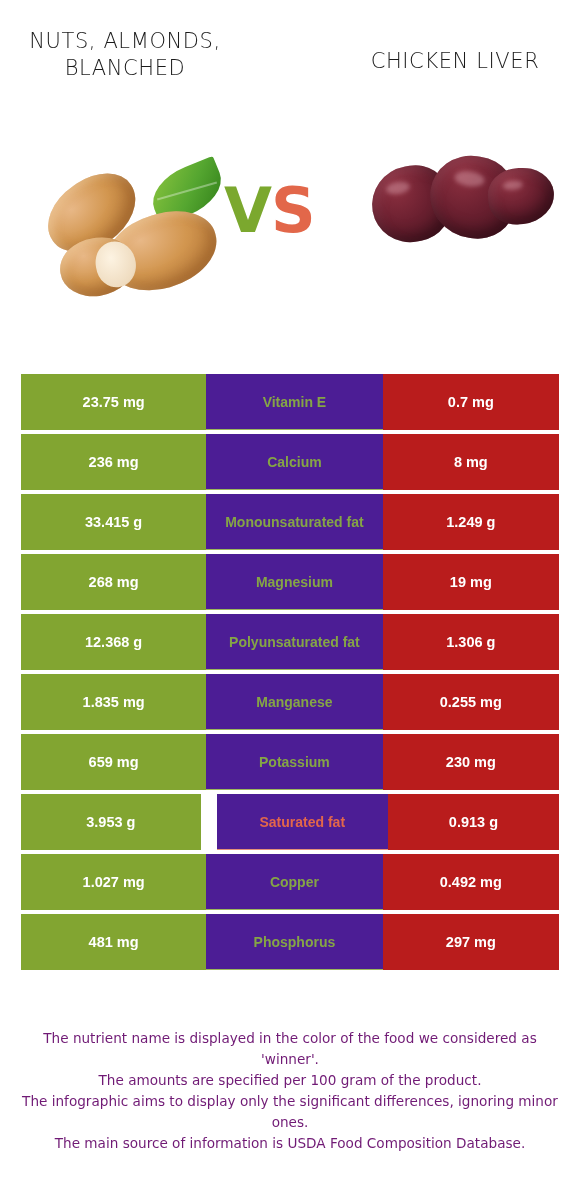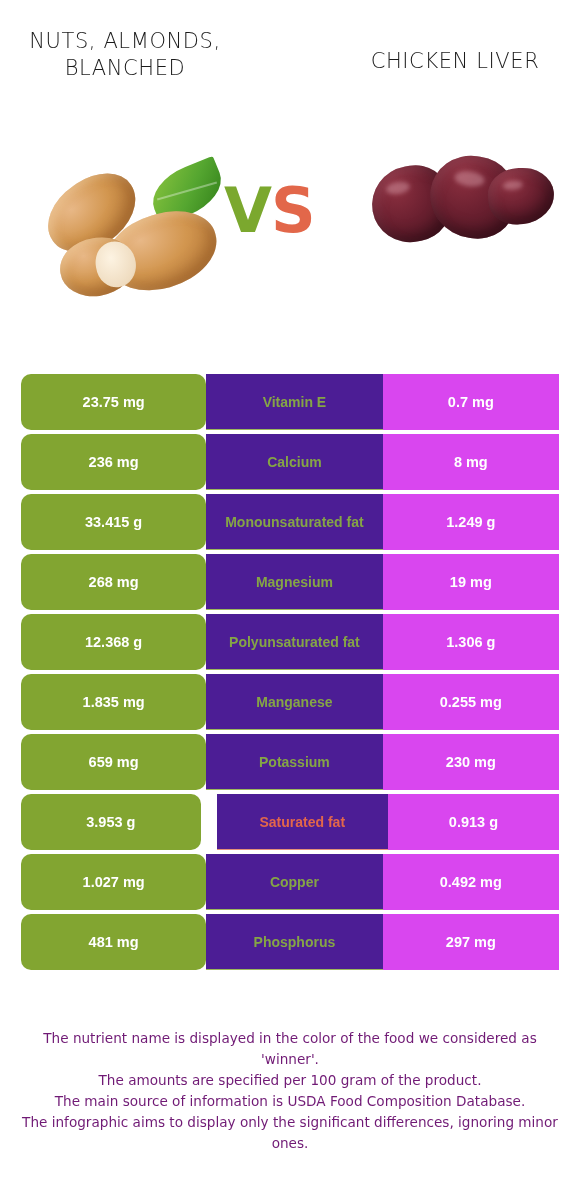--- a/index.html
+++ b/index.html
@@ -129,33 +129,32 @@
     align-items: center;
     justify-content: center;
     font-size: 14.5px;
     font-weight: 600;
     box-sizing: border-box;
   }
   .cell-left {
     width: 189px;
     background: #82A531;
     color: #ffffff;
-    border-radius: 10px;
   }
   .cell-mid {
     width: 180px;
     background: #4c1d95;
     font-weight: 700;
     font-size: 14px;
     border-bottom: 1px solid #9cb85c;
   }
   .cell-mid.win-right { border-bottom-color: #e39179; }
   .cell-right {
     width: 180px;
-    background: #d946ef;
+    background: #b91c1c;
     color: #ffffff;
   }
   .win-green  { color: #85A545; }
   .win-orange { color: #E2674A; margin-left: 16px; }
 
   
   .footer {
     position: absolute;
     left: 20px; top: 1028px;
     width: 540px;
@@ -251,15 +250,15 @@
     <div class="row">
       <div class="cell cell-left">481 mg</div>
       <div class="cell cell-mid win-green">Phosphorus</div>
       <div class="cell cell-right">297 mg</div>
     </div>
   </div>
 
 <div class="footer">
   <div>The nutrient name is displayed in the color of the food we considered as 'winner'.</div>
   <div>The amounts are specified per 100 gram of the product.</div>
+  <div>The infographic aims to display only the significant differences, ignoring minor ones.</div>
   <div>The main source of information is USDA Food Composition Database.</div>
-  <div>The infographic aims to display only the significant differences, ignoring minor ones.</div>
 </div>
 
 </body></html>

